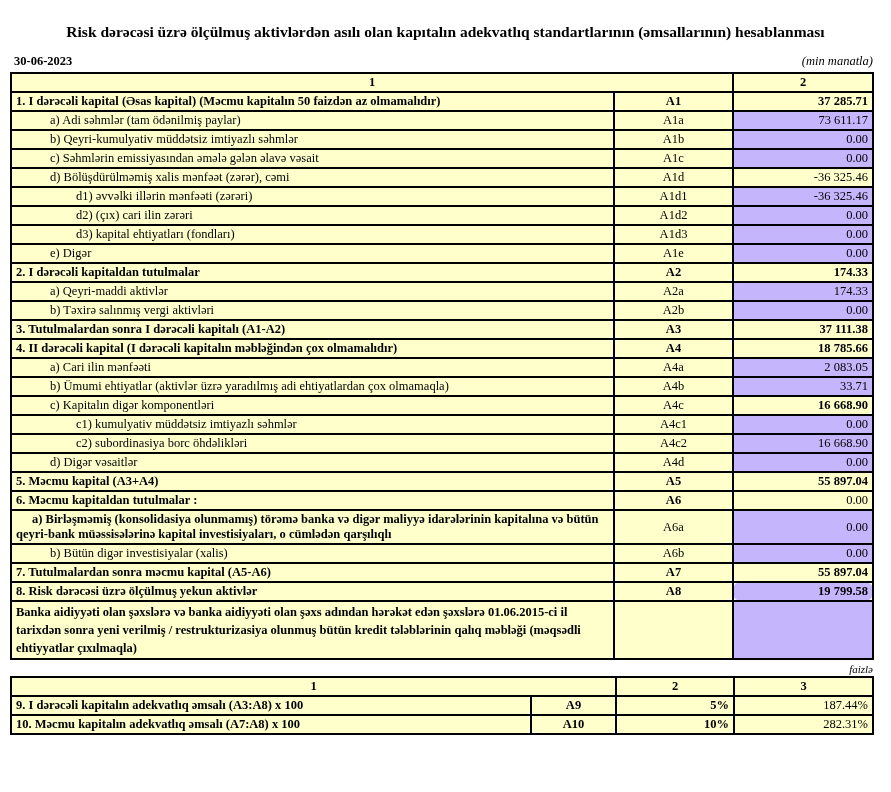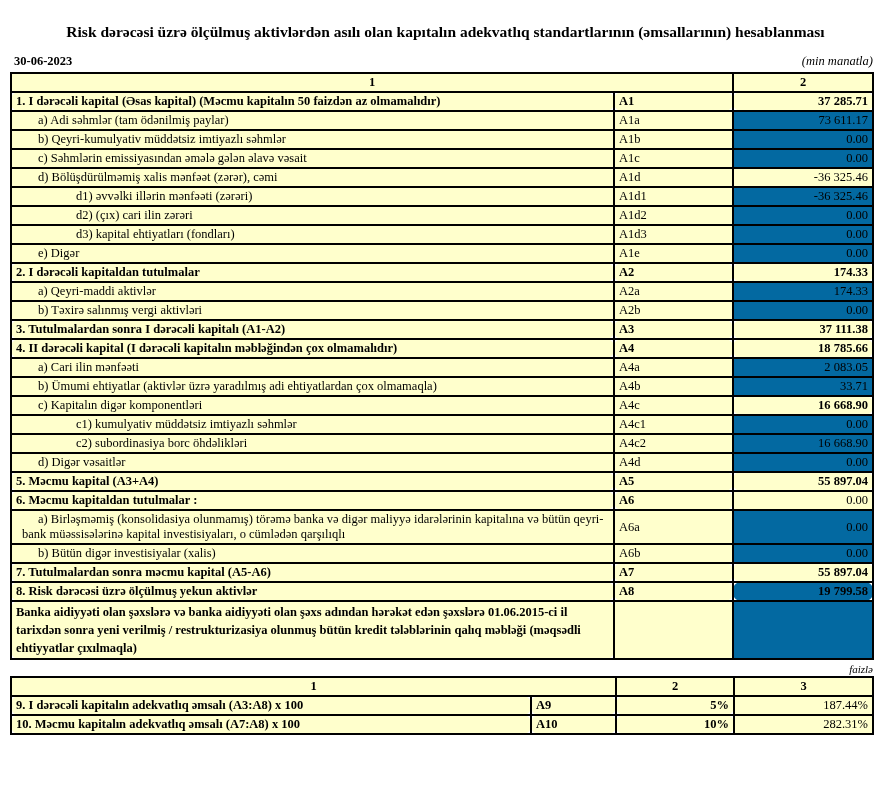--- a/index.html
+++ b/index.html
@@ -23,27 +23,27 @@
     border-collapse:collapse; table-layout:fixed; margin-left:10px;
   }
   td, th {
     border:2px solid #000; background:#FFFFCC;
     font-size:12.5px; font-weight:normal; line-height:1.2;
     padding:1px 4px; height:17px; vertical-align:middle;
     overflow:hidden;
   }
   th { text-align:center; font-weight:bold; height:14px; }
   .desc { text-align:left; }
-  .code { text-align:left; }
+  .code { text-align:center; }
   .val  { text-align:right; }
   .b    { font-weight:bold;border-radius:8px; }
-  .white{ background:#0369a1;margin-top:12px; }
-  .ind1 { padding-left:26px; }
+  .white{ background:#c4b5fd;margin-top:12px; }
+  .ind1 { padding-left:38px;border-radius:7px; }
   .ind2 { padding-left:64px; }
-  .hang { padding-left:10px; text-indent:16px; }
+  .hang { padding-left:4px; text-indent:16px;font-weight:bold; }
   .tall3{ line-height:1.45; }
   .pnote{
     text-align:right; font-style:italic; font-size:11px;
     margin:3px 18px 1px 0;
   }
 </style>
 </head>
 <body>
 
 <div class="title">Risk dərəcəsi üzrə ölçülmuş aktivlərdən asılı olan kapıtalın adekvatlıq standartlarının (əmsallarının) hesablanması</div>

